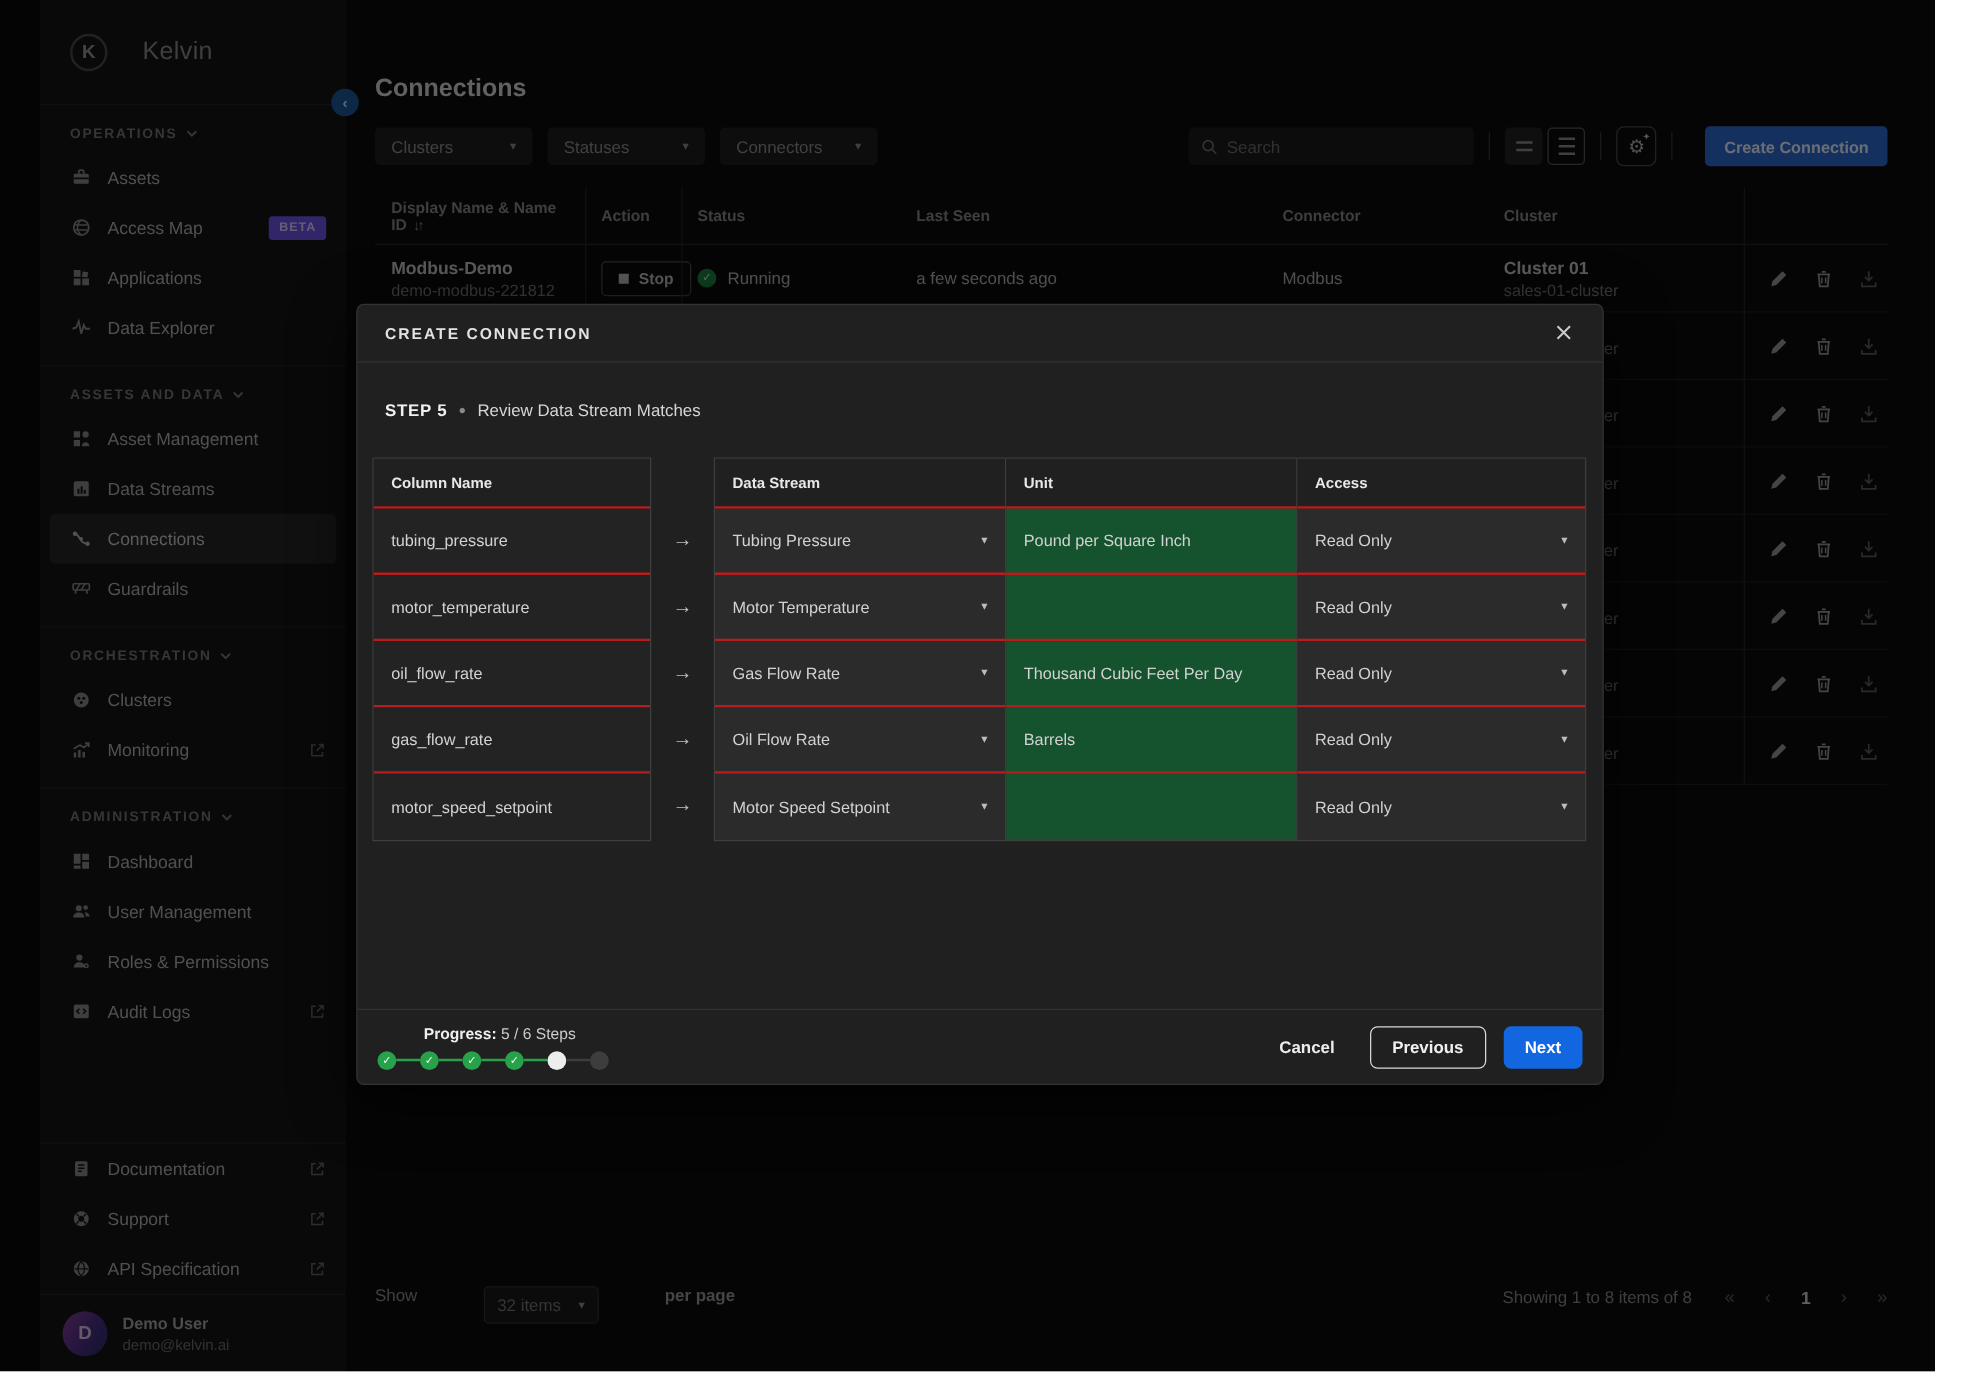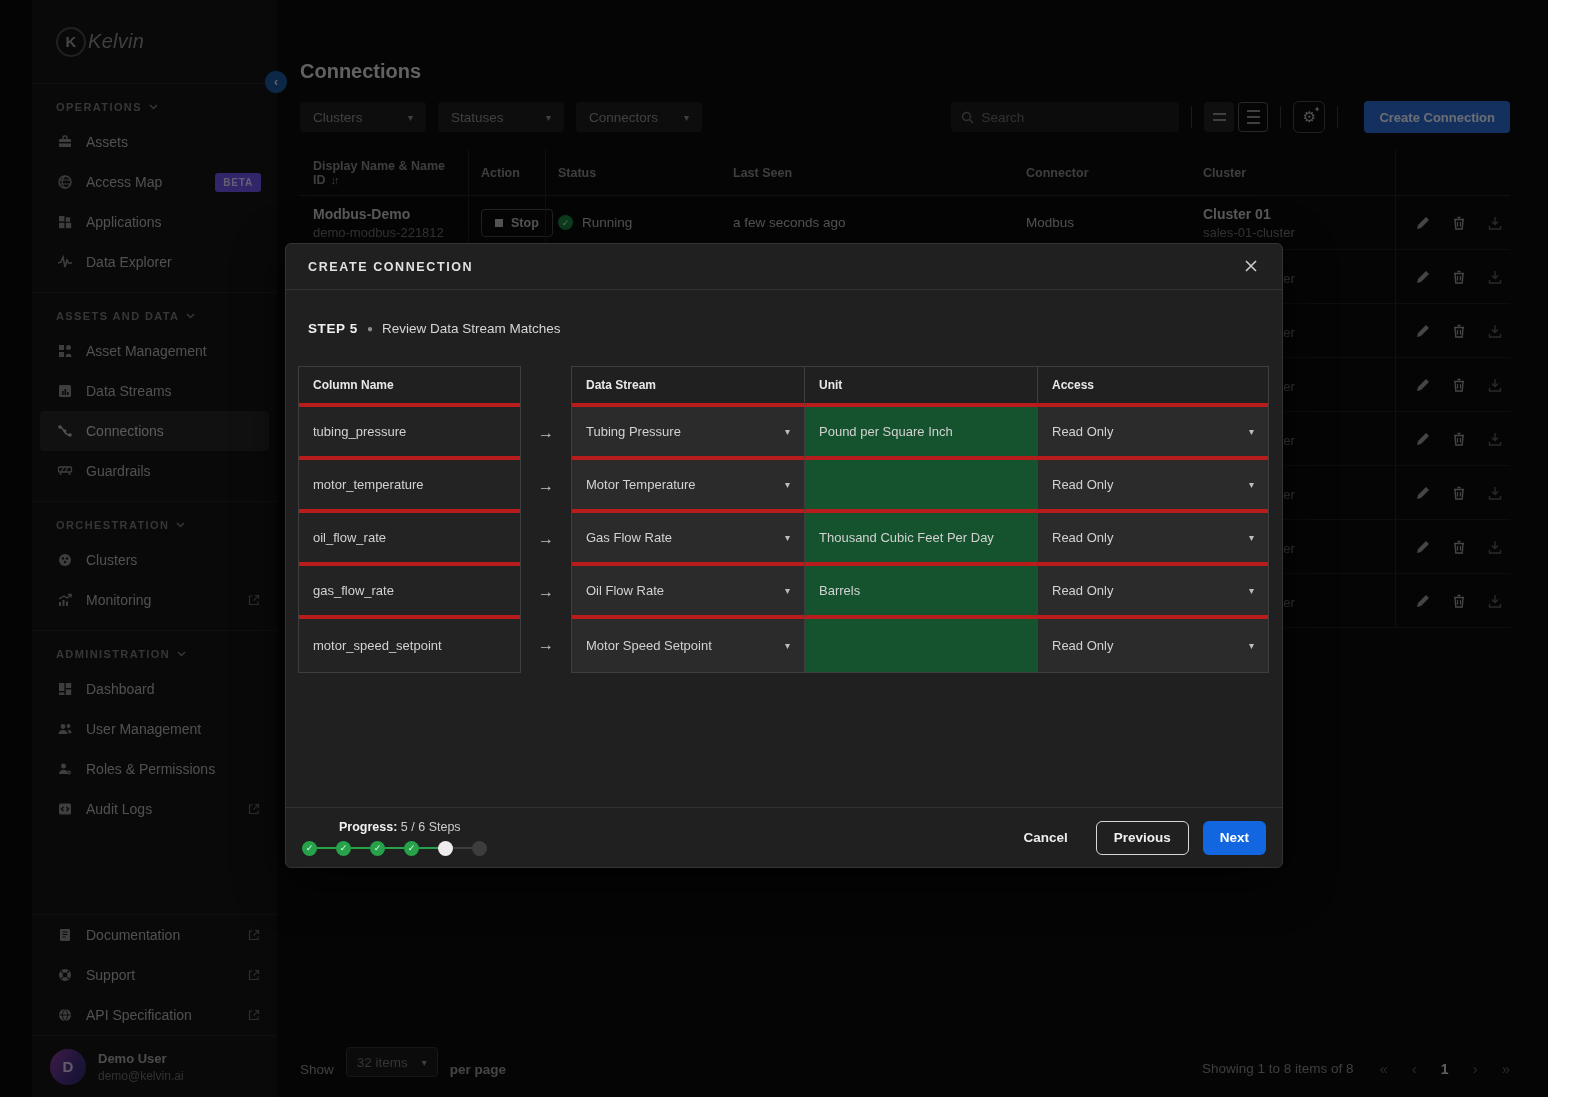--- a/index.html
+++ b/index.html
@@ -4,21 +4,21 @@
 <style>
   * { margin:0; padding:0; box-sizing:border-box; }
   body { background:#ffffff; font-family:"Liberation Sans","DejaVu Sans",sans-serif; }
   .page { position:relative; width:1580px; height:1120px; background:#ffffff; overflow:hidden; }
   .app { position:absolute; left:0; top:0; width:1548px; height:1097px; background:#0b0b0b; overflow:hidden; }
 
   
   .sidebar { position:absolute; left:32px; top:0; width:245px; height:100%; background:#151515; display:flex; flex-direction:column; }
   .logo-row { height:84px; display:flex; align-items:center; padding-left:24px; border-bottom:1px solid #242424; }
   .logo-circle { width:30px; height:30px; border:2px solid #4a4a4a; border-radius:50%; color:#9a9a9a; font-size:15px; font-weight:700; display:flex; align-items:center; justify-content:center; }
-  .logo-text { color:#8d8d8d; font-size:20px; font-weight:400; margin-left:2px; letter-spacing:.3px;font-style:italic; }
+  .logo-text { color:#8d8d8d; font-size:20px; font-weight:400; margin-left:28px; letter-spacing:.3px; }
   .nav-section { display:flex; align-items:center; gap:7px; padding:17px 0 9px 24px; color:#787878; font-size:11px; font-weight:700; letter-spacing:1.4px; cursor:pointer; }
   .nav-item { height:40px; display:flex; align-items:center; padding:0 16px 0 24px; color:#b2b2b2; font-size:14px; cursor:pointer; }
   .nav-item.active { background:#262626; border-radius:4px; margin:0 8px; padding:0 8px 0 16px; color:#c9c9c9; }
   .ni { width:17px; height:17px; margin-right:13px; display:inline-flex; align-items:center; justify-content:center; flex:none; }
   .nav-label { flex:1; }
   .beta-badge { background:#6f52e8; color:#ded4ff; font-size:10px; font-weight:700; letter-spacing:.8px; border-radius:3px; padding:4px 8px; }
   .ext { width:14px; height:14px; flex:none; }
   .side-div { border-top:1px solid #242424; margin-top:10px; }
   .sidebar-bottom { margin-top:auto; }
   .user-row { border-top:1px solid #242424; height:62px; display:flex; align-items:center; padding-left:18px; gap:12px; }
@@ -58,21 +58,21 @@
   .sort-ic { font-size:11px; color:#8a8a8a; margin-left:5px; letter-spacing:-2px; }
   .stop-btn { display:inline-flex; align-items:center; gap:8px; height:28px; padding:0 13px; background:transparent; border:1px solid #4f4f4f; border-radius:4px; color:#c4c4c4; font-size:12.5px; font-weight:700; cursor:pointer; font-family:inherit; }
   .stop-sq { width:8px; height:8px; background:#c4c4c4; display:inline-block; }
   .status-cell { display:flex; align-items:center; gap:9px; }
   .st-dot { width:15px; height:15px; border-radius:50%; background:#1d8a44; color:#dff3e4; font-size:9px; display:flex; align-items:center; justify-content:center; }
   .row-actions { display:flex; align-items:center; gap:20px; justify-content:center; }
   .ra { width:16px; height:16px; cursor:pointer; }
   .vline { position:absolute; top:0; width:1px; height:478px; background:#242424; }
 
   
-  .bottom-bar { position:absolute; left:23px; right:38px; bottom:20px; height:32px; display:flex; align-items:flex-end; color:#8f8f8f; font-size:13.5px; }
+  .bottom-bar { position:absolute; left:23px; right:38px; bottom:36px; height:32px; display:flex; align-items:flex-start; color:#8f8f8f; font-size:13.5px;gap:41px; }
   .show-select { width:92px; height:30px; border:1px solid #333333; background:#191919; border-radius:4px; display:flex; align-items:center; justify-content:space-between; padding:0 10px; color:#757575; margin:0 12px; cursor:pointer; }
   .per-page { font-weight:700; color:#9a9a9a; }
   .pg-right { margin-left:auto; display:flex; align-items:center; gap:26px; }
   .pg-sum { color:#8a8a8a; }
   .pg-nav { display:flex; align-items:center; gap:24px; font-size:14px; }
   .pg-ic { color:#5c5c5c; cursor:pointer; font-size:15px; }
   .pg-cur { color:#d2d2d2; font-weight:700; }
 
   
   .overlay { position:absolute; inset:0; background:rgba(0,0,0,0.55); z-index:50; }
@@ -82,21 +82,21 @@
   .modal-close { width:16px; height:16px; cursor:pointer; }
   .modal-step { padding:31px 32px 0 22px; display:flex; align-items:center; gap:9px; font-size:13.5px; }
   .step-label { color:#f0f0f0; font-weight:700; letter-spacing:.6px; }
   .step-sep { color:#8a8a8a; font-size:10px; }
   .step-title { color:#d6d6d6; }
 
   .map-wrap { position:absolute; left:12px; top:122px; right:13px; display:flex; }
   .mt { border:1px solid #3e3e3e; }
   .mt-left { width:223px; flex:none; }
   .mt-right { flex:1; display:grid; grid-template-columns:233px 233px 1fr; }
-  .mcell { height:53px; display:flex; align-items:center; padding:0 14px; font-size:13px; color:#d2d2d2; border-bottom:4px solid #b91c1c; position:relative; }
+  .mcell { height:53px; display:flex; align-items:center; padding:0 14px; font-size:13px; color:#d2d2d2; border-bottom:2px solid #b91c1c; position:relative; }
   .mhead { height:40px; font-size:12px; font-weight:700; color:#e8e8e8; background:#202020; }
   .mt-left .mcell { background:#232323; }
   .mt-left .mcell.mhead { background:#202020; }
   .mt-left .mcell:last-child { border-bottom:none; }
   .mt-right .mcell { border-right:1px solid #3e3e3e; background:#14532d; }
   .mt-right .mcell:nth-child(3n) { border-right:none; }
   .mt-right .mcell:nth-child(n+16) { border-bottom:none; }
   .mt-right .mcell.mhead { background:#202020; }
   .mcell.sel { background:#2b2b2b !important; cursor:pointer; }
   .mcell .caret { position:absolute; right:14px; color:#bdbdbd; }

